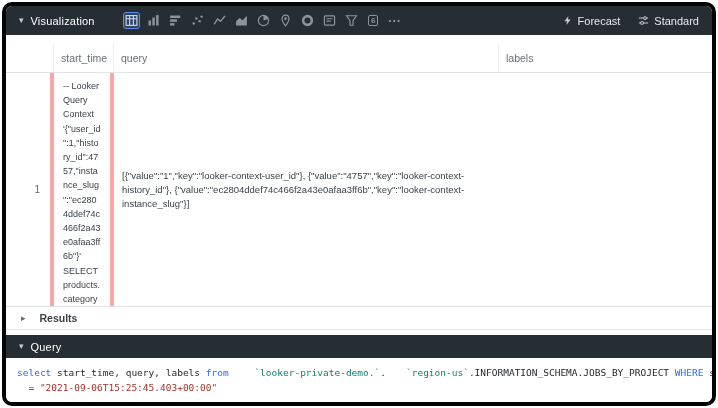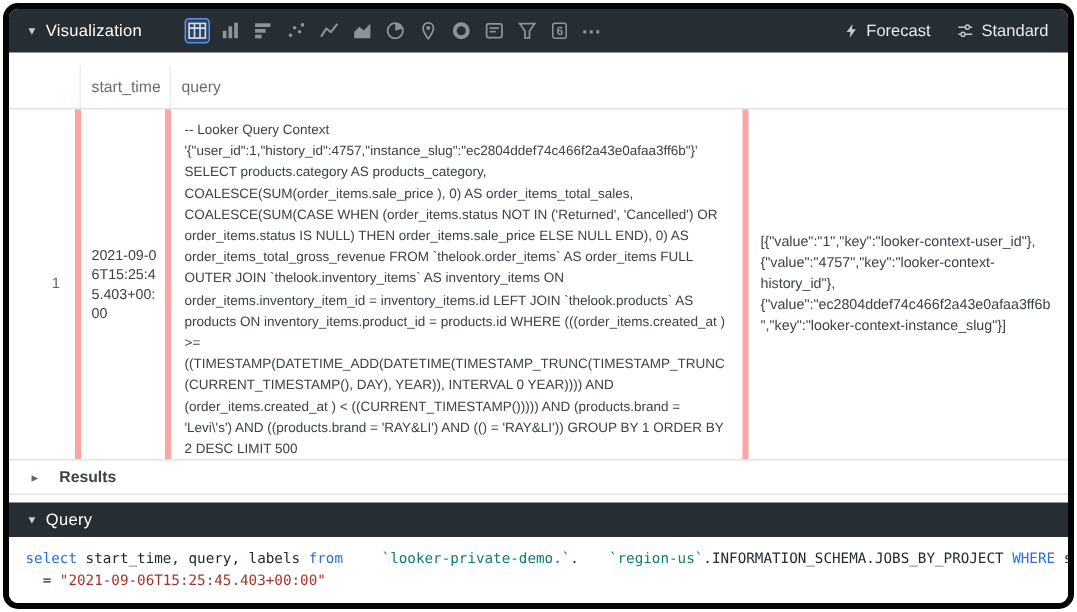--- a/index.html
+++ b/index.html
@@ -162,26 +162,24 @@
         <span>Standard</span>
       </div>
     </div>
   </div>
 
   <div class="tbl">
     <div class="thead">
       <div class="th"></div>
       <div class="th">start_time</div>
       <div class="th">query</div>
+      <div class="th">labels</div>
     </div>
     <div class="trow">
       <div class="td rownum">1</div>
-      <div class="td mid">
-        <span class="stime">2021-09-06T15:25:45.403+00:00</span>
-      </div>
       <div class="td qcell">-- Looker Query Context
 '{"user_id":1,"history_id":4757,"instance_slug":"ec2804ddef74c466f2a43e0afaa3ff6b"}' SELECT products.category AS products_category, COALESCE(SUM(order_items.sale_price ), 0) AS order_items_total_sales, COALESCE(SUM(CASE WHEN (order_items.status NOT IN ('Returned', 'Cancelled') OR order_items.status IS NULL) THEN order_items.sale_price ELSE NULL END), 0) AS order_items_total_gross_revenue FROM `thelook.order_items` AS order_items FULL OUTER JOIN `thelook.inventory_items` AS inventory_items ON order_items.inventory_item_id = inventory_items.id LEFT JOIN `thelook.products` AS products ON inventory_items.product_id = products.id WHERE (((order_items.created_at ) &gt;= ((TIMESTAMP(DATETIME_ADD(DATETIME(TIMESTAMP_TRUNC(TIMESTAMP_TRUNC(CURRENT_TIMESTAMP(), DAY), YEAR)), INTERVAL 0 YEAR)))) AND (order_items.created_at ) &lt; ((CURRENT_TIMESTAMP())))) AND (products.brand = 'Levi\'s') AND ((products.brand = 'RAY&amp;LI') AND (() = 'RAY&amp;LI')) GROUP BY 1 ORDER BY 2 DESC LIMIT 500</div>
       <div class="td mid">
         <span class="lbls">[{"value":"1","key":"looker-context-user_id"}, {"value":"4757","key":"looker-context-history_id"}, {"value":"ec2804ddef74c466f2a43e0afaa3ff6b","key":"looker-context-instance_slug"}]</span>
       </div>
     </div>
   </div>
 
   <div class="results-bar">
     <span class="caret small">▸</span>

